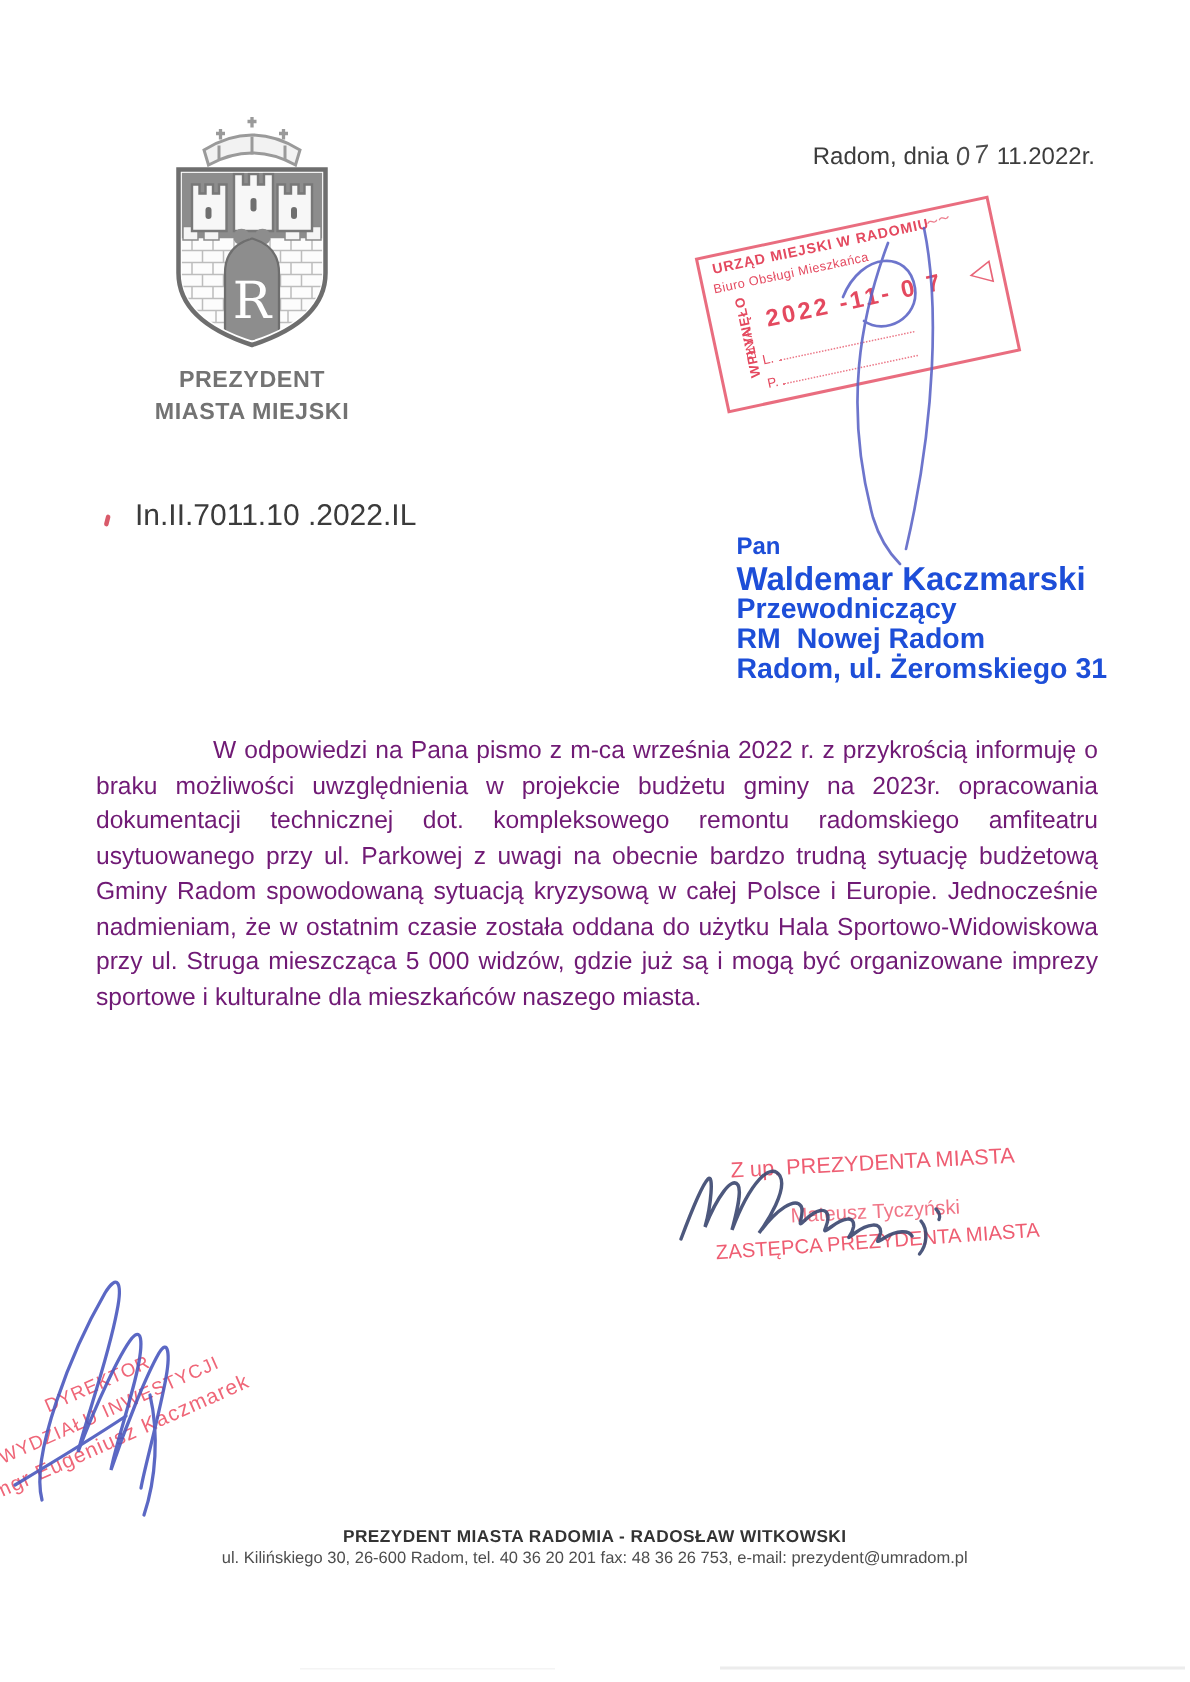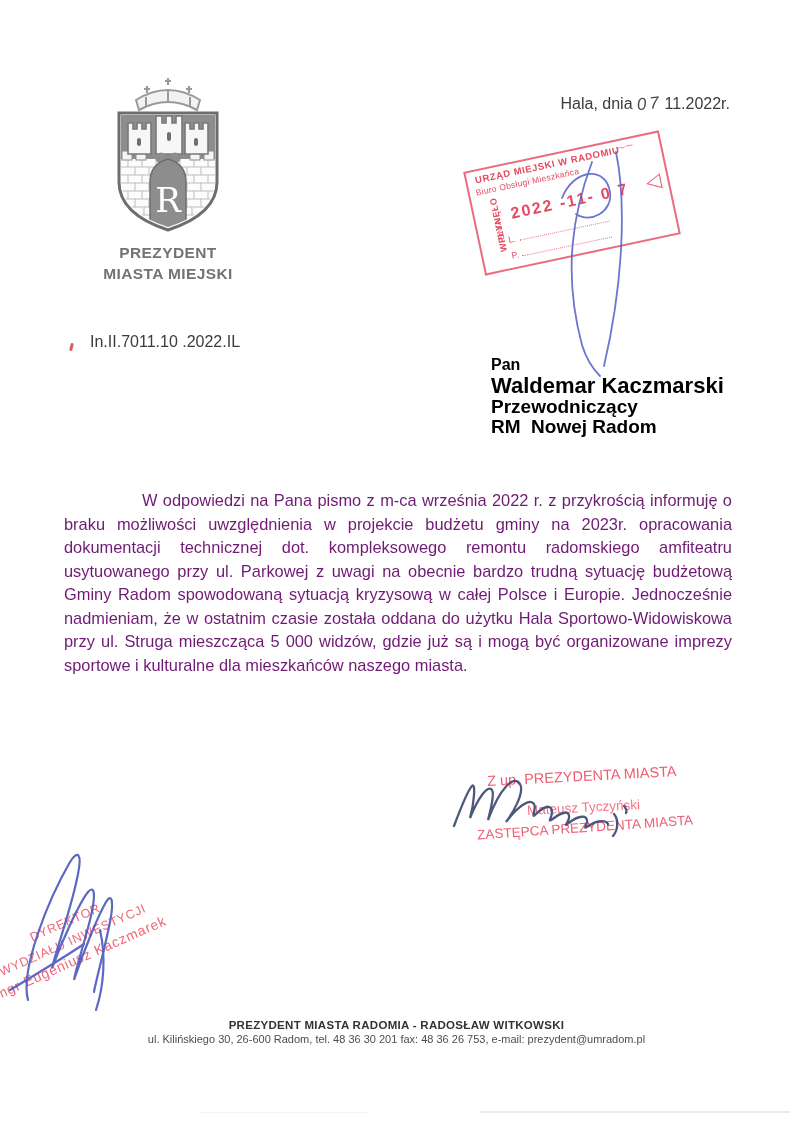--- a/index.html
+++ b/index.html
@@ -28,24 +28,24 @@
   .rstamp .sdate{position:absolute;left:36px;top:40px;font-size:16px;font-weight:bold;
     letter-spacing:2px;white-space:nowrap;}
   .rstamp .field{position:absolute;left:28px;font-size:9px;white-space:nowrap;}
   .rstamp .dots{display:inline-block;width:92px;border-bottom:1.5px dotted rgba(228,73,95,.75);
     height:8px;margin-left:3px;}
   .rstamp .chev{position:absolute;right:6px;top:34px;font-size:20px;color:rgba(228,73,95,.85);}
   .rstamp .corner{position:absolute;right:26px;top:2px;font-size:8px;opacity:.7;
     transform:rotate(-4deg);}
   .ink{position:absolute;pointer-events:none;}
   
-  .refnum{position:absolute;left:90px;top:333px;font-size:16px;color:#3b3b3b;}
+  .refnum{position:absolute;left:90px;top:333px;font-size:20px;color:#3b3b3b;}
   .red-tick{position:absolute;left:70px;top:343px;width:3px;height:8px;
     background:#d95a6a;transform:rotate(14deg);border-radius:2px;}
-  .addressee{position:absolute;left:491px;top:354px;color:#000000;font-weight:bold;}
+  .addressee{position:absolute;left:491px;top:354px;color:#1d4ed8;font-weight:bold;}
   .addr-0{font-size:16px;line-height:21px;}
   .addr-1{font-size:22px;line-height:22px;}
   .addr-2,.addr-3,.addr-4{font-size:19px;line-height:20px;white-space:pre;}
   
   .body-par{position:absolute;left:64px;top:489px;width:668px;font-size:16.4px;
     line-height:23.5px;text-align:justify;text-indent:78px;color:#701a75;margin:0;}
   
   .sig-auth{position:absolute;left:487px;top:768px;font-size:14.5px;color:#ee5d72;
     transform:rotate(-3deg);white-space:nowrap;}
   .sig-name{position:absolute;left:527px;top:800px;font-size:13.5px;color:#ef6a7d;
@@ -123,21 +123,21 @@
         <path d="M52,161 L52,116 Q52,98 70,93 Q88,98 88,116 L88,158 Q79,162 70,163 Q61,162 52,161 Z" fill="#8d8d8d" stroke="#6e6e6e" stroke-width="1.5"></path>
         <text x="70" y="146" text-anchor="middle" font-family="DejaVu Serif, serif" font-size="34" fill="#ffffff">R</text>
       </g>
     </svg>
     <div class="crest-title">
       <div>PREZYDENT</div>
       <div>MIASTA MIEJSKI</div>
     </div>
   </div>
 
-  <div class="dateline"><span>Hala, dnia</span><span class="hand-day">07</span><span>11.2022r.</span></div>
+  <div class="dateline"><span>Radom, dnia</span><span class="hand-day">07</span><span>11.2022r.</span></div>
 
   <div class="rstamp">
     <div class="office">URZĄD MIEJSKI W RADOMIU</div>
     <div class="bureau">Biuro Obsługi Mieszkańca</div>
     <div class="corner">〜〜</div>
     <div class="vlabel">WPŁYNĘŁO</div>
     <div class="vlabel2">DNIA:</div>
     <div class="sdate">2022 -11- 0 7</div>
     <div class="field" style="top:68px;"><span>L.</span><span class="dots"></span></div>
     <div class="field" style="top:84px;"><span>P.</span><span class="dots"></span></div>
@@ -153,20 +153,21 @@
   </svg>
 
   <div class="red-tick"></div>
   <div class="refnum">In.II.7011.10 .2022.IL</div>
 
   <div class="addressee">
     <div class="addr-0">Pan</div>
     <div class="addr-1">Waldemar Kaczmarski</div>
     <div class="addr-2">Przewodniczący</div>
     <div class="addr-3">RM  Nowej Radom</div>
+    <div class="addr-4">Radom, ul. Żeromskiego 31</div>
   </div>
 
   <p class="body-par">W odpowiedzi na Pana pismo z m-ca września 2022 r.  z przykrością informuję o braku możliwości uwzględnienia w projekcie budżetu gminy na 2023r. opracowania dokumentacji technicznej dot. kompleksowego remontu radomskiego amfiteatru usytuowanego przy ul. Parkowej  z uwagi na obecnie bardzo trudną sytuację budżetową Gminy Radom spowodowaną sytuacją kryzysową w całej Polsce i Europie. Jednocześnie nadmieniam, że w ostatnim czasie została oddana do użytku Hala Sportowo-Widowiskowa przy ul. Struga mieszcząca 5 000 widzów, gdzie  już są i mogą być organizowane imprezy sportowe i kulturalne dla mieszkańców naszego miasta.</p>
 
   <div class="sig-auth">Z up. PREZYDENTA MIASTA</div>
   <div class="sig-name">Mateusz Tyczyński</div>
   <div class="sig-title">ZASTĘPCA PREZYDENTA MIASTA</div>
 
   <svg class="ink" style="left:448px;top:770px;" width="210" height="75" viewBox="0 0 210 75">
     <g stroke="#3e4a72" stroke-width="2.3" fill="none" stroke-linecap="round" opacity="0.92">
@@ -190,19 +191,19 @@
       <path d="M28,160 C20,130 48,60 70,22 C78,9 82,14 78,34 C72,66 58,104 52,128
                C64,96 80,62 88,52 C95,44 96,56 90,80 C84,104 76,128 74,140
                C84,110 98,76 106,62 C112,52 114,62 110,82 C104,112 96,140 94,152"></path>
       <path d="M10,150 C30,138 60,120 84,104"></path>
       <path d="M100,90 C106,116 104,146 96,170"></path>
     </g>
   </svg>
 
   <div class="footer">
     <div class="f-1">PREZYDENT MIASTA RADOMIA - RADOSŁAW WITKOWSKI</div>
-    <div class="f-2">ul. Kilińskiego 30, 26-600 Radom, tel. 48 36 30 201 fax: 48 36 26 753, e-mail: prezydent@umradom.pl</div>
+    <div class="f-2">ul. Kilińskiego 30, 26-600 Radom, tel. 40 36 20 201 fax: 48 36 26 753, e-mail: prezydent@umradom.pl</div>
   </div>
 
   <div class="scanline" style="left:480px;top:1111px;width:310px;height:2px;"></div>
   <div class="scanline" style="left:200px;top:1112px;width:170px;height:1px;opacity:.6;"></div>
 
 </div>
 
 </body></html>

